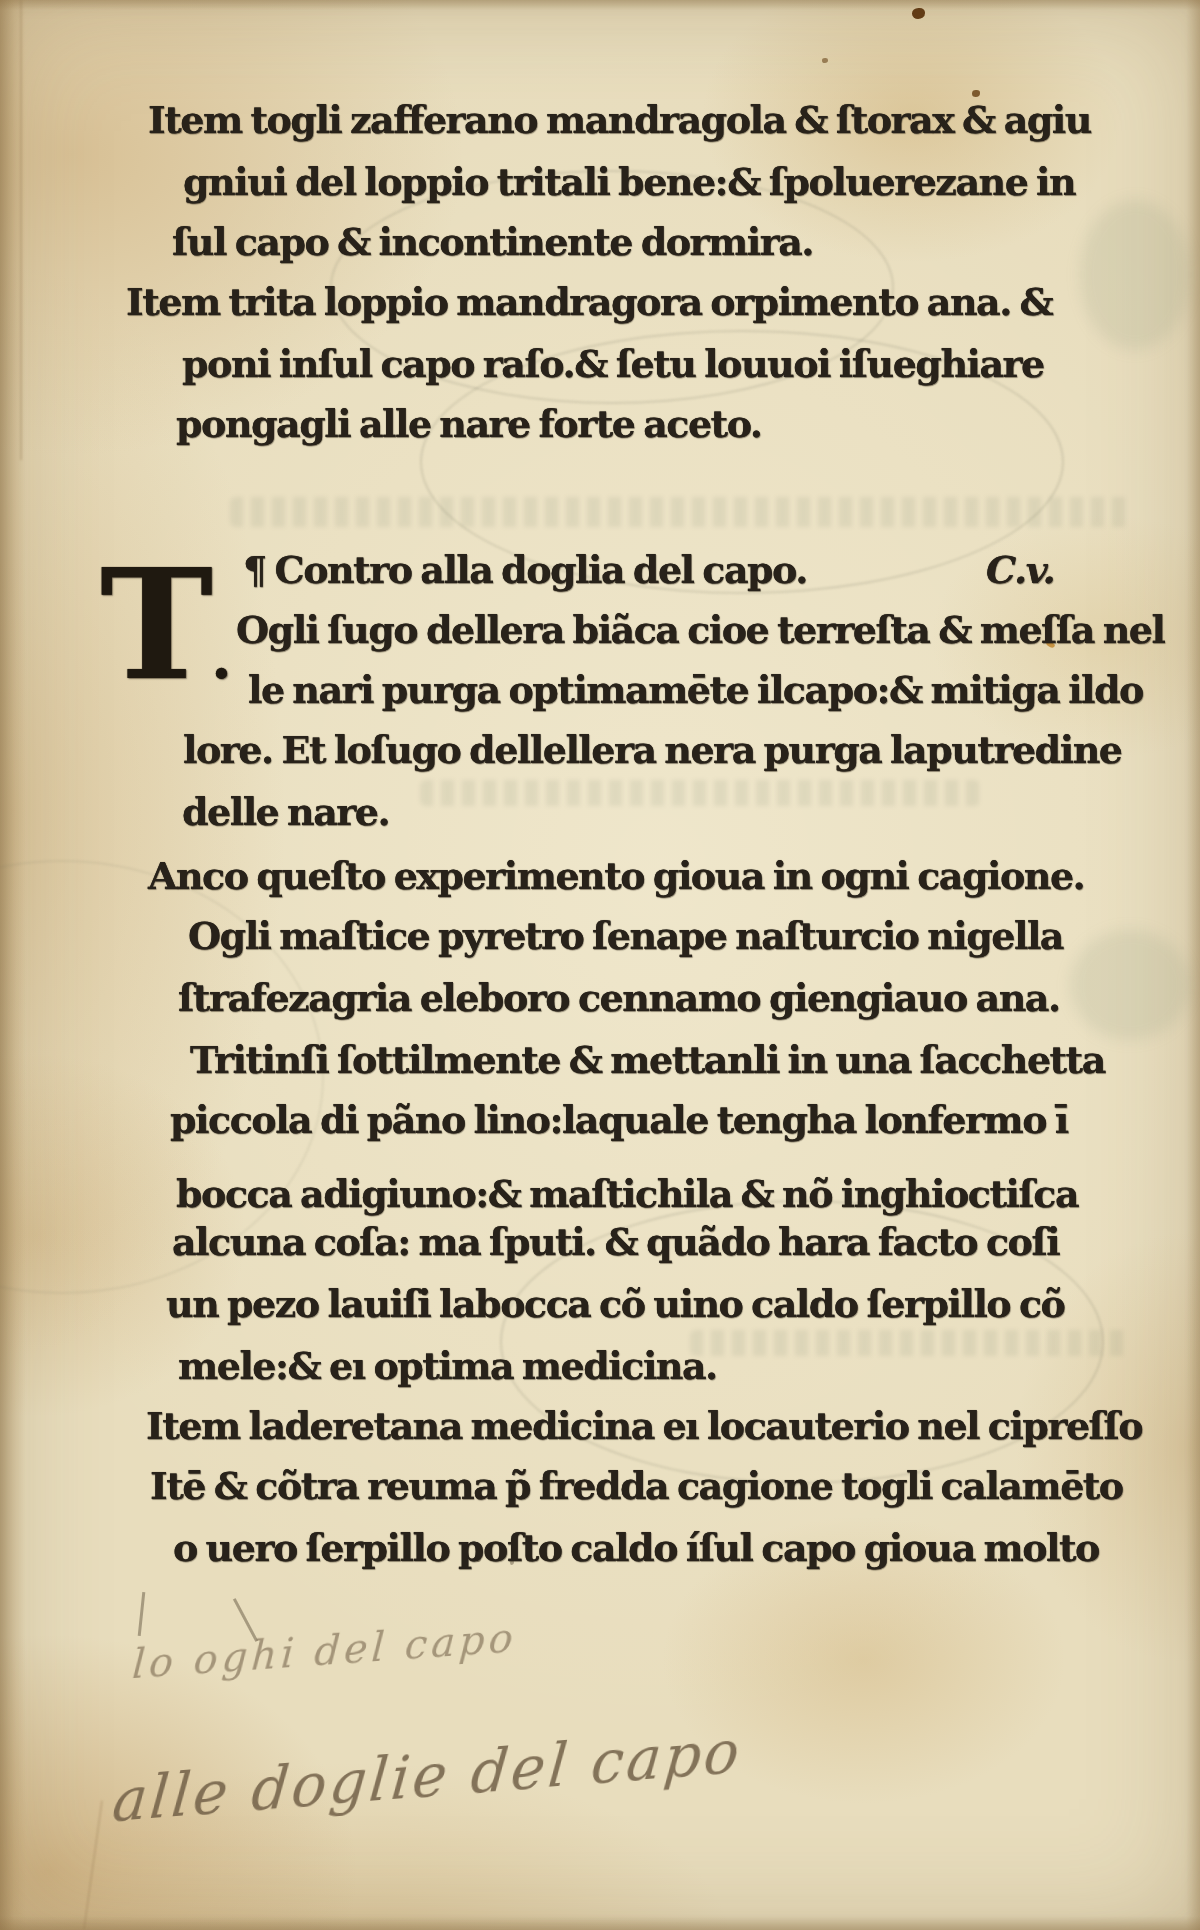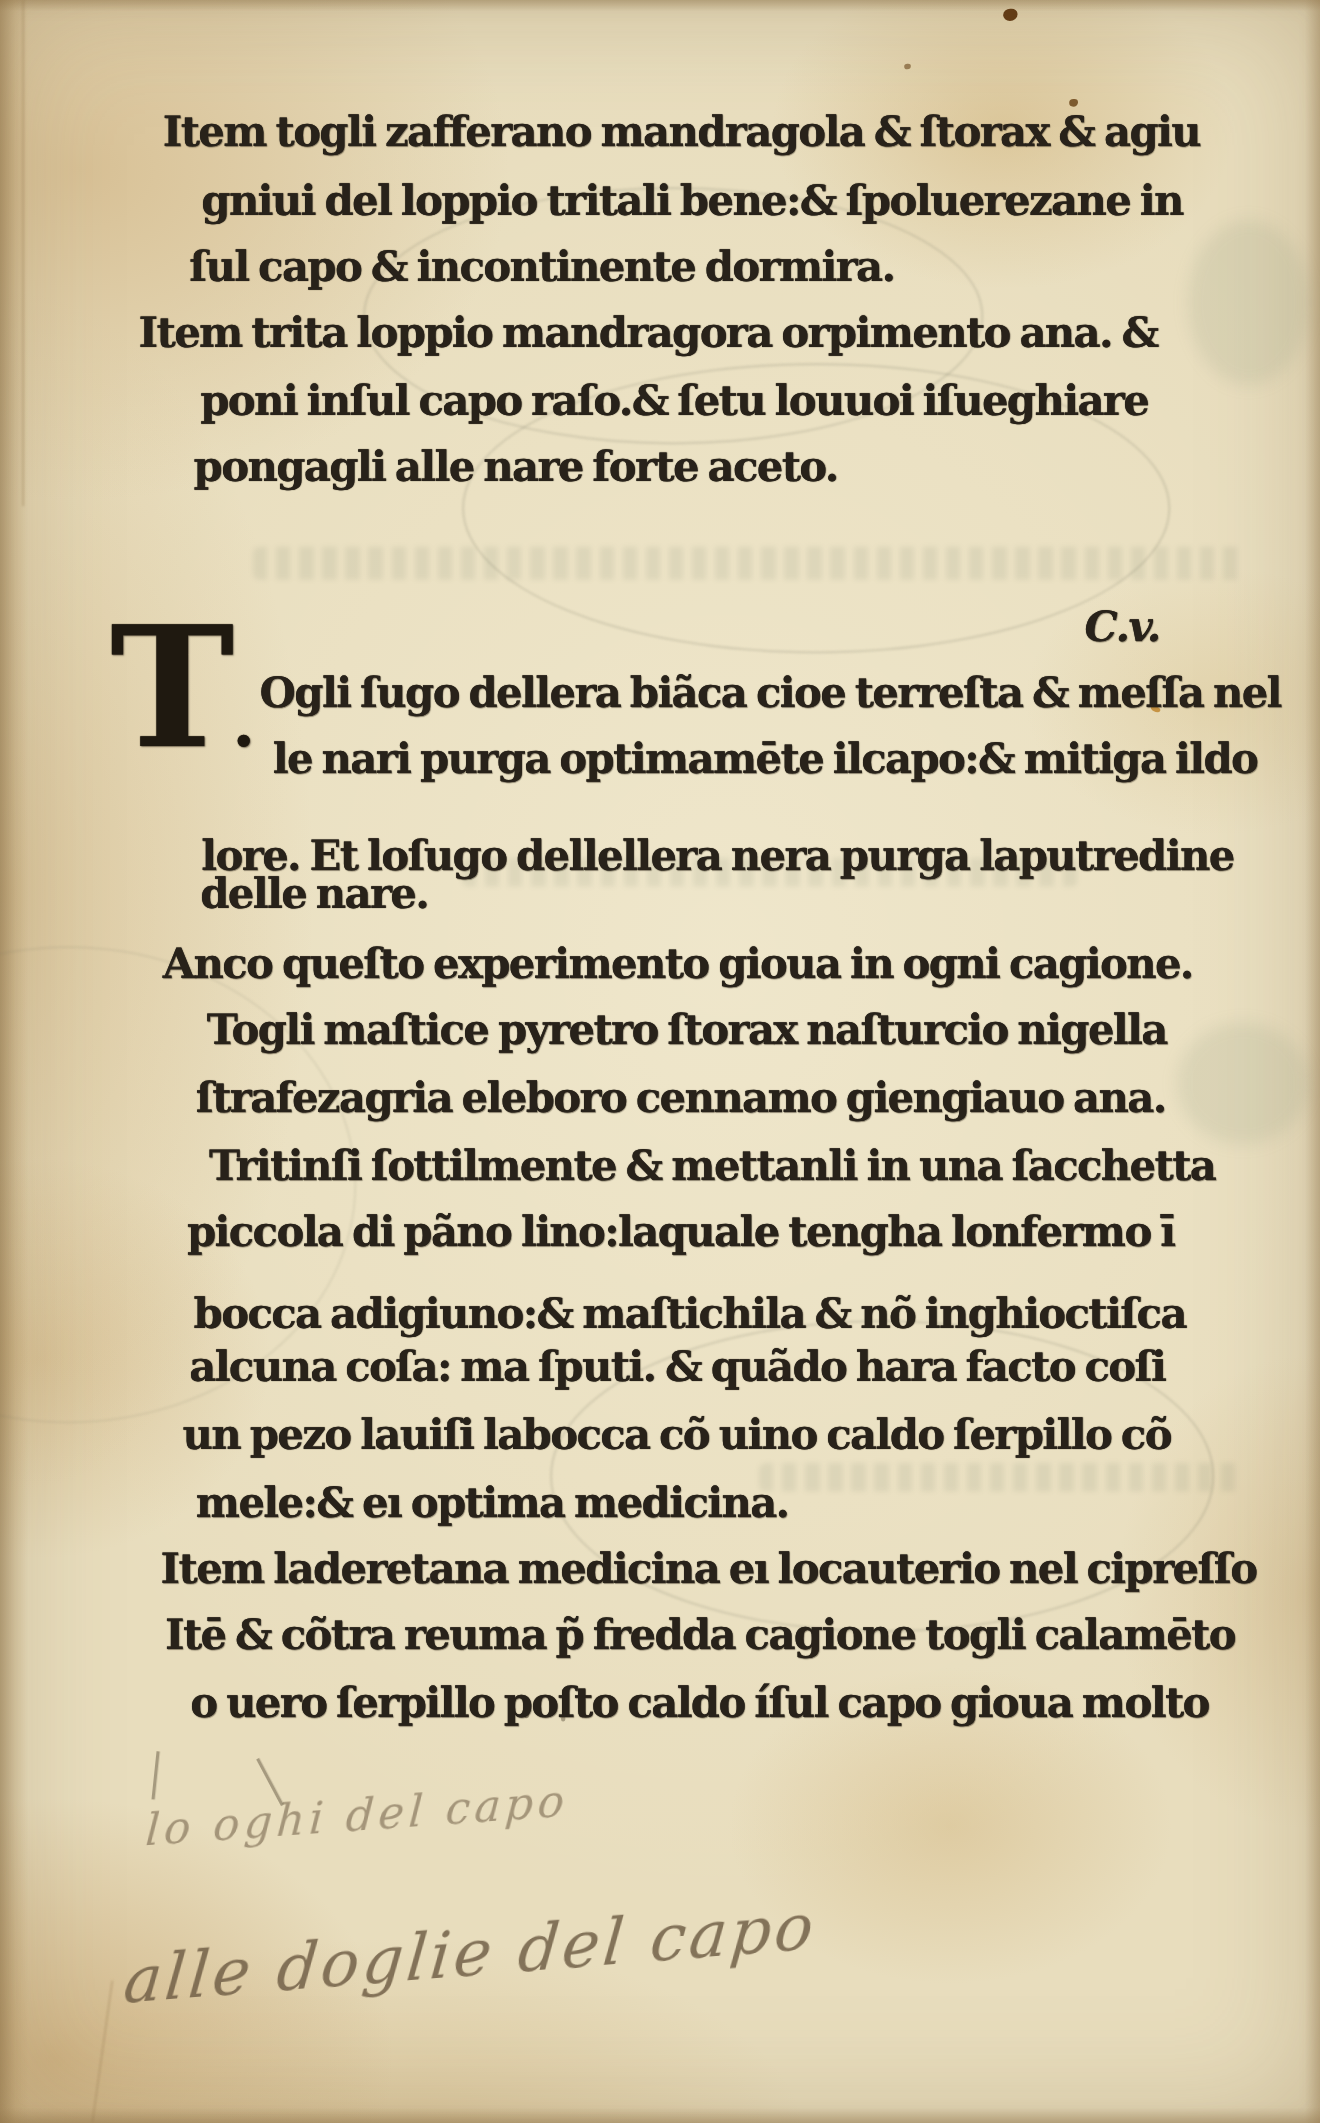--- a/index.html
+++ b/index.html
@@ -92,31 +92,32 @@
 
   <div>
     <div class="ln" style="top:96px;left:148px;">Item togli zafferano mandragola &amp; ſtorax &amp; agiu</div>
     <div class="ln" style="top:158px;left:183px;">gniui del loppio tritali bene:&amp; ſpoluerezane in</div>
     <div class="ln" style="top:218px;left:172px;">ſul capo &amp; incontinente dormira.</div>
     <div class="ln" style="top:278px;left:126px;">Item trita loppio mandragora orpimento ana. &amp;</div>
     <div class="ln" style="top:340px;left:182px;">poni inſul capo raſo.&amp; ſetu louuoi iſueghiare</div>
     <div class="ln" style="top:400px;left:176px;">pongagli alle nare forte aceto.</div>
 
     <div class="heading-row">
+      <span class="ln heading-main" style="top:0;">¶ Contro alla doglia del capo.</span>
       <span class="ln heading-chap" style="top:0;font-style:italic;">C.v.</span>
     </div>
 
     <div class="dropcap"><span>T</span><span class="dc-period">.</span></div>
 
     <div class="ln" style="top:606px;left:236px;">Ogli ſugo dellera biãca cioe terreſta &amp; meſſa nel</div>
     <div class="ln" style="top:666px;left:248px;text-align:right;">le nari purga optimamēte ilcapo:&amp; mitiga ildo</div>
-    <div class="ln" style="top:726px;left:183px;margin-top:28px;">lore. Et loſugo dellellera nera purga laputredine</div>
+    <div class="ln" style="top:726px;left:183px;">lore. Et loſugo dellellera nera purga laputredine</div>
     <div class="ln" style="top:788px;left:182px;">delle nare.</div>
     <div class="ln" style="top:852px;left:148px;">Anco queſto experimento gioua in ogni cagione.</div>
-    <div class="ln" style="top:912px;left:188px;">Togli maſtice pyretro ſtorax naſturcio nigella</div>
+    <div class="ln" style="top:912px;left:188px;">Ogli maſtice pyretro ſenape naſturcio nigella</div>
     <div class="ln" style="top:974px;left:178px;">ſtrafezagria eleboro cennamo giengiauo ana.</div>
     <div class="ln" style="top:1036px;left:190px;">Tritinſi ſottilmente &amp; mettanli in una ſacchetta</div>
     <div class="ln" style="top:1096px;left:170px;">piccola di pãno lino:laquale tengha lonfermo ī</div>
     <div class="ln" style="top:1170px;left:176px;">bocca adigiuno:&amp; maſtichila &amp; nõ inghioctiſca</div>
     <div class="ln" style="top:1218px;left:172px;">alcuna coſa: ma ſputi. &amp; quãdo hara facto coſi</div>
     <div class="ln" style="top:1280px;left:166px;">un pezo lauiſi labocca cõ uino caldo ſerpillo cõ</div>
     <div class="ln" style="top:1342px;left:178px;">mele:&amp; eı optima medicina.</div>
     <div class="ln" style="top:1402px;left:146px;">Item laderetana medicina eı locauterio nel cipreſſo</div>
     <div class="ln" style="top:1462px;left:150px;">Itē &amp; cõtra reuma p̃ fredda cagione togli calamēto</div>
     <div class="ln" style="top:1524px;left:173px;">o uero ſerpillo poſto caldo íſul capo gioua molto</div>

